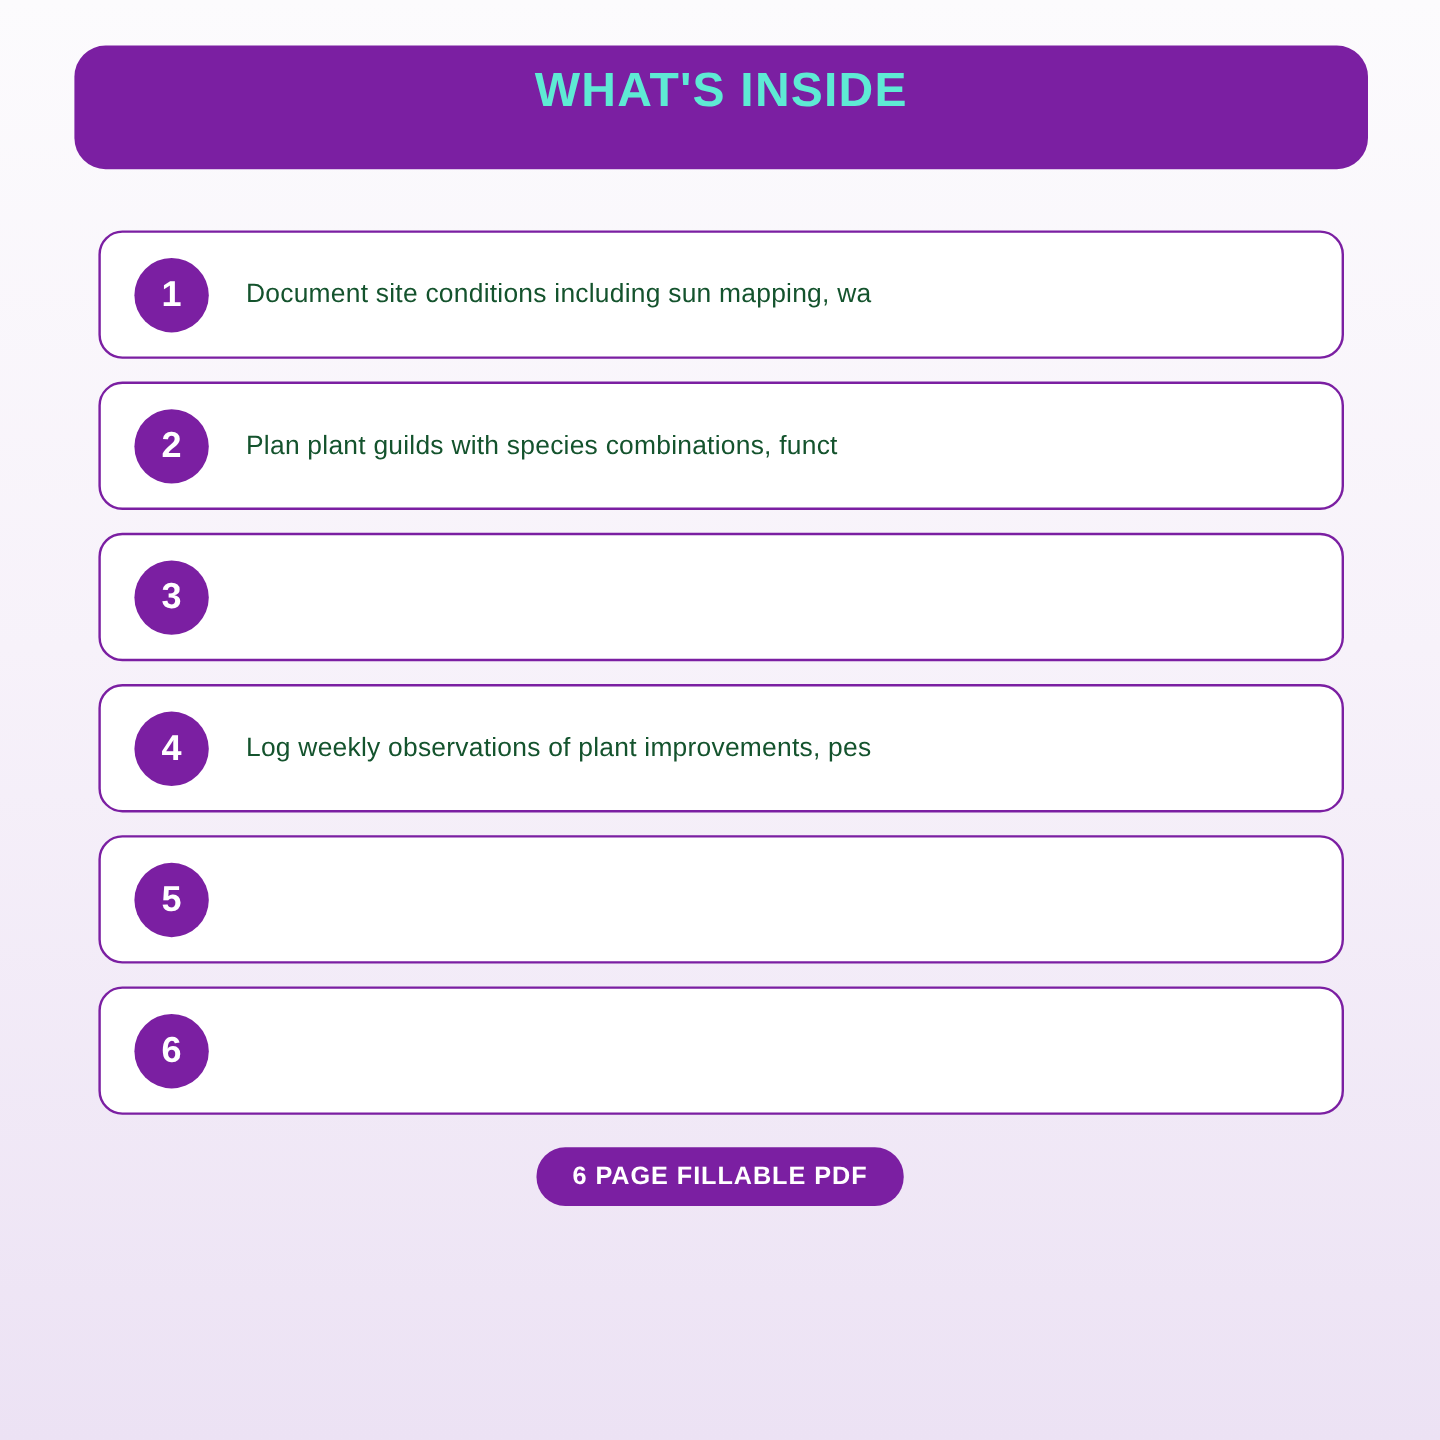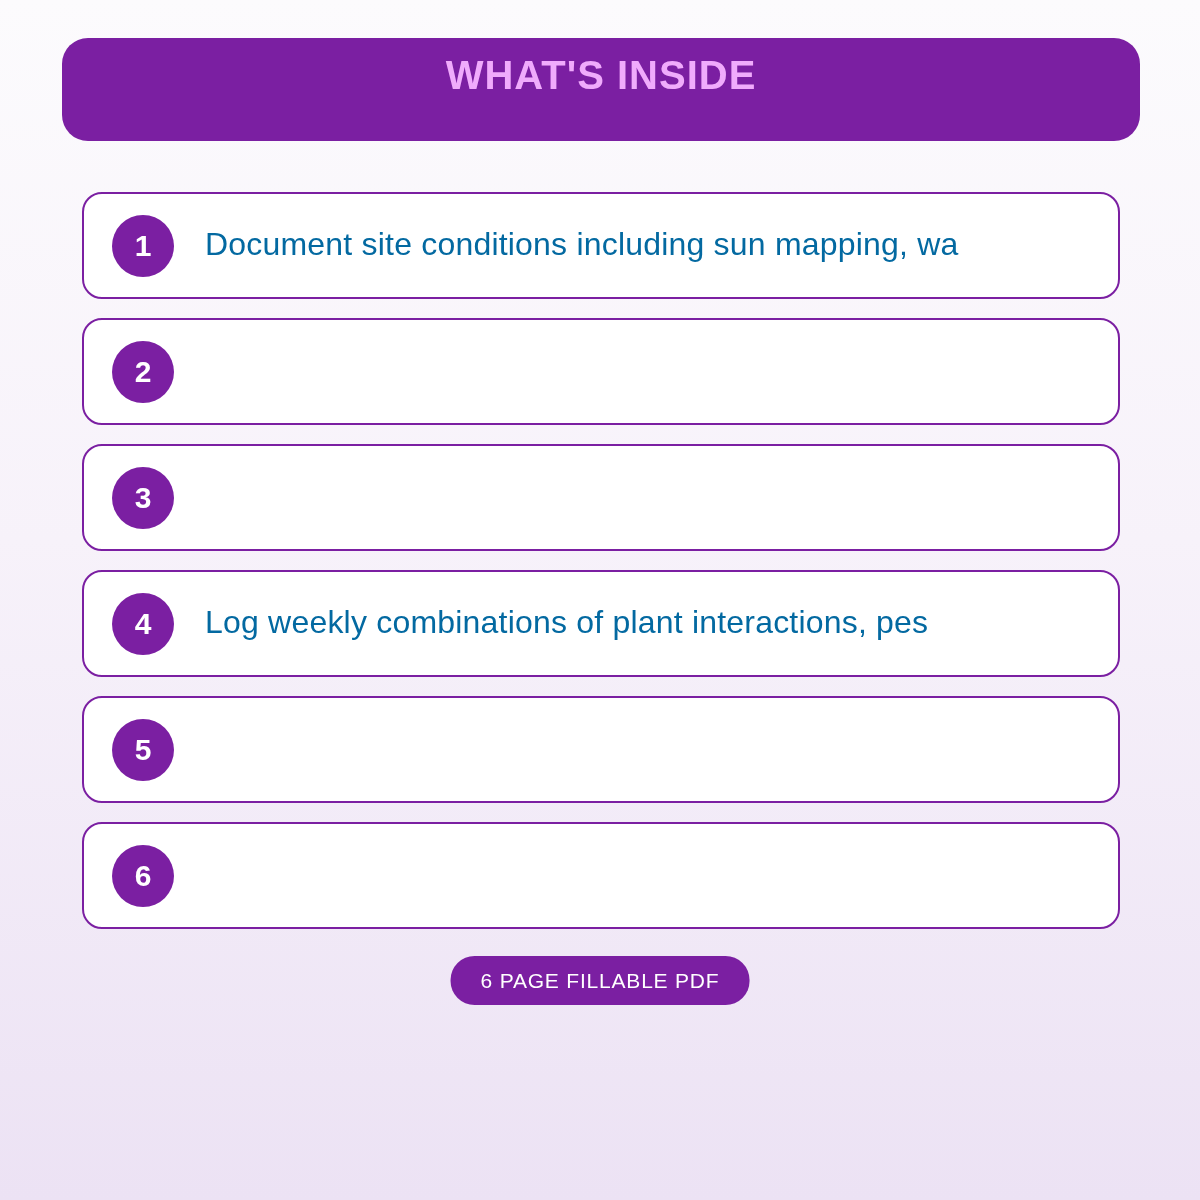--- a/index.html
+++ b/index.html
@@ -30,21 +30,21 @@
     justify-content: center;
     align-items: flex-start;
   }
   .banner h1 {
     margin: 0;
     padding-top: 17px;
     font-size: 40px;
     line-height: 40px;
     font-weight: 800;
     letter-spacing: 1px;
-    color: #f0abfc;
+    color: #5eead4;
   }
   .list {
     position: absolute;
     left: 82px;
     top: 192px;
     width: 1038px;
   }
   .card {
     box-sizing: border-box;
     height: 107px;
@@ -64,34 +64,34 @@
     background: #7B1FA2;
     color: #ffffff;
     font-size: 30px;
     font-weight: bold;
     display: flex;
     align-items: center;
     justify-content: center;
     margin-right: 31px;
   }
   .txt {
-    font-size: 32px;
-    color: #0369a1;
+    font-size: 22px;
+    color: #14532d;
     letter-spacing: 0.2px;
     padding-bottom: 2px;
   }
   .pill {
     position: absolute;
     top: 956px;
     left: 50%;
     transform: translateX(-50%);
     background: #7B1FA2;
     color: #ffffff;
     font-size: 21px;
-    font-weight: normal;
+    font-weight: bold;
     letter-spacing: 0.8px;
     padding: 13px 30px 12px 30px;
     border-radius: 24px;
     white-space: nowrap;
   }
 </style>
 </head>
 <body>
 
 <div class="page">
@@ -102,29 +102,30 @@
 
   <main class="list">
 
     <div class="card">
       <div class="num">1</div>
       <div class="txt">Document site conditions including sun mapping, wa</div>
     </div>
 
     <div class="card">
       <div class="num">2</div>
+      <div class="txt">Plan plant guilds with species combinations, funct</div>
     </div>
 
     <div class="card">
       <div class="num">3</div>
     </div>
 
     <div class="card">
       <div class="num">4</div>
-      <div class="txt">Log weekly combinations of plant interactions, pes</div>
+      <div class="txt">Log weekly observations of plant improvements, pes</div>
     </div>
 
     <div class="card">
       <div class="num">5</div>
     </div>
 
     <div class="card">
       <div class="num">6</div>
     </div>
 

